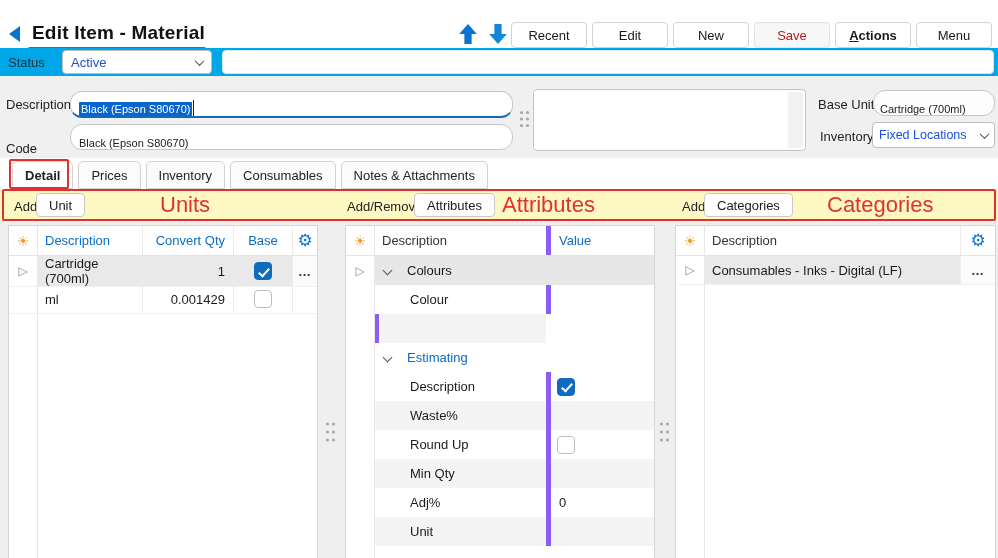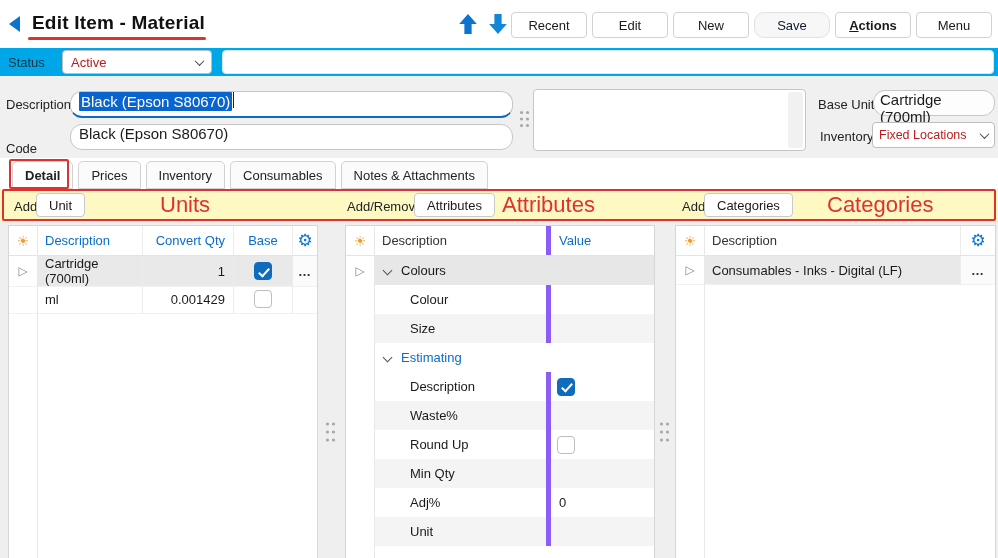--- a/index.html
+++ b/index.html
@@ -3,52 +3,52 @@
 <meta charset="utf-8">
 <style>
   * { margin:0; padding:0; box-sizing:border-box; }
   html,body { background:#cfcfcf; }
   #app {
     position:relative; width:998px; height:558px; overflow:hidden;
     background:#ffffff; font-family:"Liberation Sans", sans-serif; color:#1a1a1a;
     margin:0 auto;
   }
   
-  .titlebar { position:absolute; left:0; top:2px; width:998px; height:48px; background:#fff; }
+  .titlebar { position:absolute; left:0; top:12px; width:998px; height:48px; background:#fff; }
   .back-arrow { position:absolute; left:8px; top:13px; width:14px; height:18px; cursor:pointer; }
   .page-title { position:absolute; left:32px; top:10px; font-size:19px; font-weight:bold; color:#111; letter-spacing:.2px; }
   .title-underline { position:absolute; left:28px; top:35px; width:178px; height:3px; background:#e03131; border-radius:2px; }
   .nav-up { position:absolute; left:458px; top:11px; }
   .nav-down { position:absolute; left:488px; top:11px; }
   .top-btns { position:absolute; right:6px; top:10px; display:flex; gap:5px; }
   .btn {
     width:76px; height:26px; background:#fff; border:1px solid #d2d2d2; border-radius:4px;
     font-size:13px; color:#1a1a1a; display:flex; align-items:center; justify-content:center; cursor:pointer;
     font-family:"Liberation Sans", sans-serif;
   }
-  .btn.disabled { color:#0f172a; background:#f7f7f7; border-color:#e2e2e2; cursor:default;border-radius:10px; }
+  .btn.disabled { color:#b91c1c; background:#f7f7f7; border-color:#e2e2e2; cursor:default; }
   .btn.strong { font-weight:bold; }
   .btn.strong .accel { text-decoration:underline; }
   
   .statusbar { position:absolute; left:0; top:48px; width:998px; height:28px; background:#00a7e8; }
   .statusbar .lab { position:absolute; left:8px; top:7px; font-size:13px; color:#16323e; }
   .select {
     background:#fff; border:1px solid #bdbdbd; border-radius:4px; font-size:13px;
-    display:flex; align-items:center; padding:0 8px; cursor:pointer; color:#b91c1c;
+    display:flex; align-items:center; padding:0 8px; cursor:pointer; color:#1d4ed8;
   }
   .select .chev { margin-left:auto; }
   .chev { width:7px; height:7px; border-right:1.6px solid #444; border-bottom:1.6px solid #444; transform:rotate(45deg) translate(-1px,-1px); display:inline-block; }
   .status-select { position:absolute; left:62px; top:2px; width:150px; height:24px; }
   .status-input { position:absolute; left:222px; top:2px; width:772px; height:24px; background:#fff; border:1px solid #cfeaf6; border-radius:4px; }
   
   .formarea { position:absolute; left:0; top:76px; width:998px; height:82px; background:#f0f0f0; }
   .flabel { position:absolute; font-size:13px; color:#222; }
   .input {
     position:absolute; background:#fff; border:1px solid #c6c6c6; border-radius:12px;
-    font-size:15px; display:flex; align-items:flex-start; padding:0 8px; color:#1a1a1a;
+    font-size:11px; display:flex; align-items:flex-end; padding:0 8px; color:#1a1a1a;
   }
   .input.focused { border-bottom:2px solid #0f6cbd; }
   .sel-text { background:#0a64ce; color:#fff; padding:1px 2px; border-radius:1px; }
   .caret { width:1px; height:16px; background:#222; margin-left:1px; }
   .textarea { position:absolute; left:533px; top:13px; width:273px; height:62px; background:#fff; border:1px solid #c6c6c6; border-radius:4px; }
   .textarea .scrolltrack { position:absolute; right:2px; top:2px; bottom:2px; width:15px; background:#f1f1f1; border-radius:3px; }
   .readonly-field { background:#fdfdfd; }
   .dots { position:absolute; }
   
   .tabbar { position:absolute; left:0; top:158px; width:998px; height:31px; background:#fff; }
@@ -91,21 +91,21 @@
   .t1 .c.bord, .t3 .c.bord { border-right:1px solid #ececec; }
   .t1 .tr .c { border-bottom:1px solid #f1f1f1; }
   .t3 .tr .c { border-bottom:1px solid #f1f1f1; }
   .tr.sel .c.bg { background:#e9e9e9; }
   .tr.sel .c.act { background:#fbfbfb; }
   .t2 .tr.group .c.bg { background:#fff; }
   .t2 .tr.group.selg .c.bg { background:#e7e7e7; }
   .t2 .tr.alt .c.bg { background:#f4f4f4; }
   .t2 .c.val { border-left:5px solid #8b5cf6; }
   .t2 .tr .c.lbl.child { padding-left:36px; }
-  .group-label { margin-left:10px; font-size:13px; }
+  .group-label { margin-left:16px; font-size:13px; }
   .group-label.link { color:#0a6ccc; }
   .gchev { width:7px; height:7px; border-right:1.6px solid #555; border-bottom:1.6px solid #555; transform:rotate(45deg); display:inline-block; margin-left:10px; }
   .rowptr { color:#8a8a8a; font-size:12px; }
   .ellipsis { font-weight:bold; color:#333; letter-spacing:1px; font-size:13px; cursor:pointer; }
   .checkbox { width:18px; height:18px; border:1px solid #bdbdbd; border-radius:4px; background:#fff; position:relative; cursor:pointer; flex:none; }
   .checkbox.checked { background:#0f6cbd; border-color:#0f6cbd; }
   .checkbox.checked::after {
     content:""; position:absolute; left:6px; top:2.5px; width:4px; height:9px;
     border:solid #fff; border-width:0 2px 2px 0; transform:rotate(42deg);
   }
@@ -273,21 +273,20 @@
             <span class="group-label">Colours</span>
           </span>
       </div>
       <div class="tr item">
         <span class="c center"></span>
         <span class="c lbl child bg">Colour</span>
         <span class="c val bg"></span>
       </div>
       <div class="tr item alt">
         <span class="c center"></span>
-        <span class="c lbl child bg">Size</span>
         <span class="c val bg"></span>
       </div>
 
       <div class="tr group">
         <span class="c center"></span>
         <span class="c bg" style="padding:0;">
             <span class="gchev"></span>
             <span class="group-label link">Estimating</span>
           </span>
       </div>

